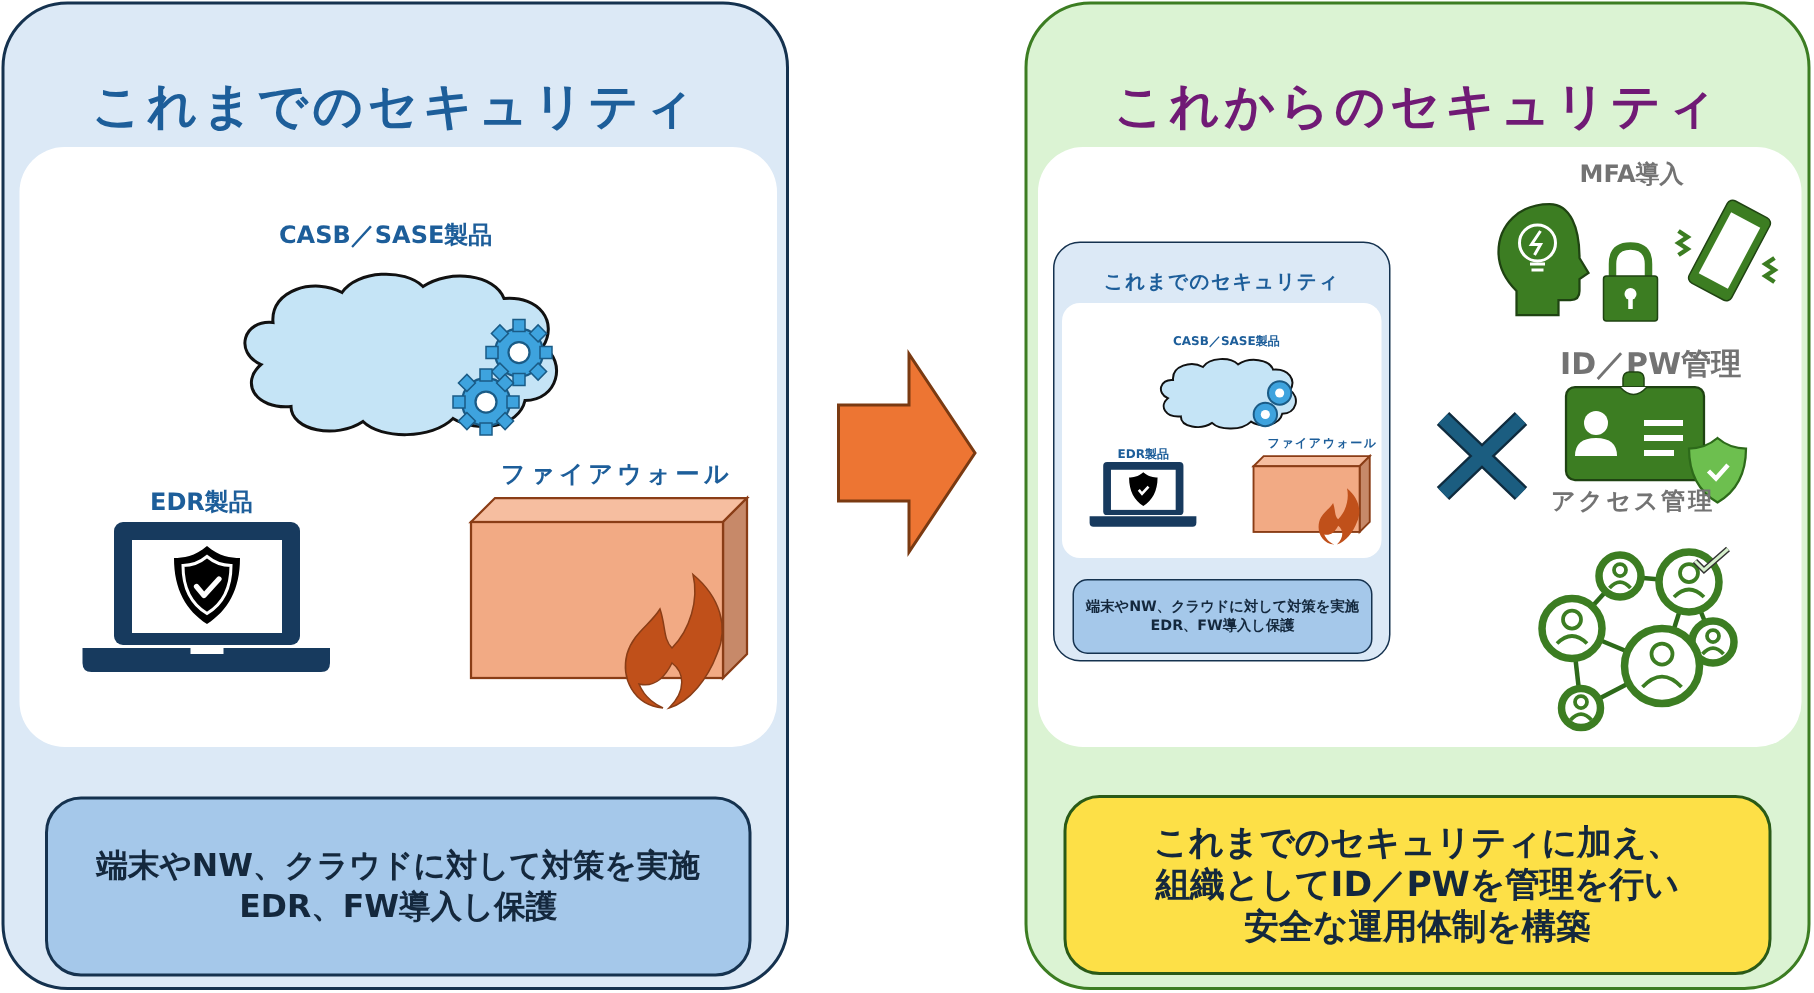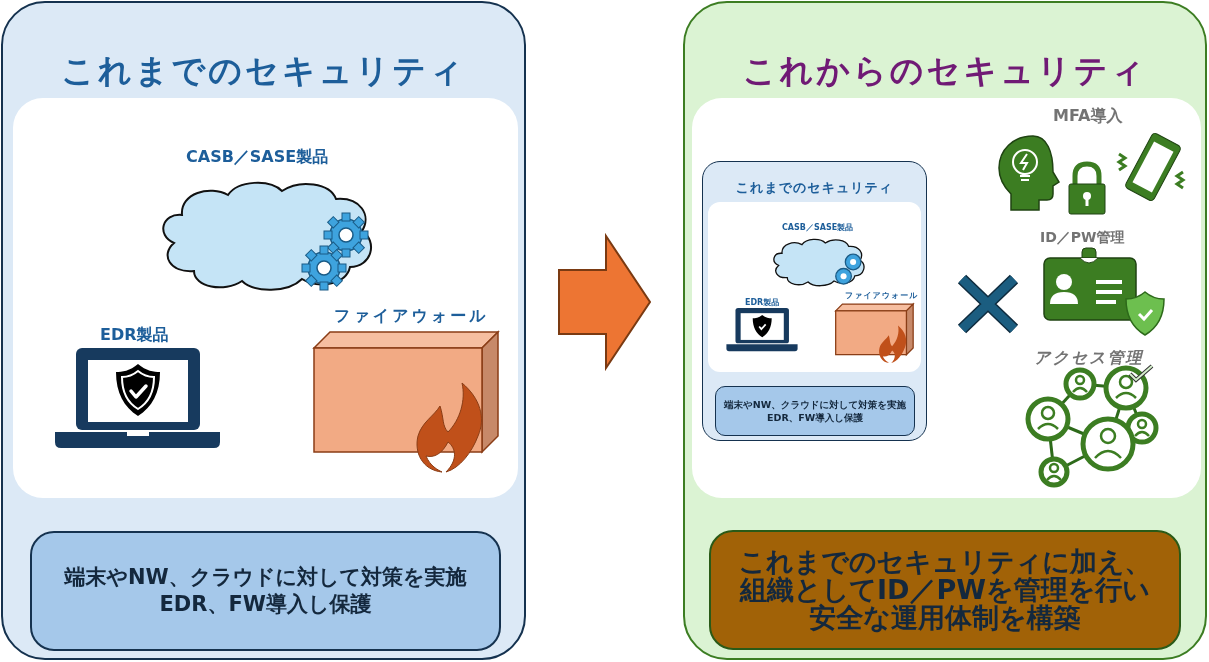--- a/index.html
+++ b/index.html
@@ -13,22 +13,22 @@
     .panel-left .panel-title { color: #1d5e9a; }
     .panel-right .panel-title { color: #701a75; }
     .inner { position: absolute; background: #ffffff; border-radius: 30px; }
     .panel-left .inner { left: 10px; top: 95px; width: 505px; height: 400px; }
     .panel-right .inner { left: 7px; top: 95px; width: 509px; height: 400px; }
     .summary { position: absolute; box-sizing: border-box; border-radius: 24px; display: flex;
                flex-direction: column; justify-content: center; align-items: center;
                font-weight: bold; color: #14283d; text-align: center; }
     .panel-left .summary { left: 27px; top: 528px; width: 471px; height: 120px; background: #a5c8ea;
                            border: 2px solid #15324f; font-size: 21px; line-height: 27px; }
-    .panel-right .summary { left: 24px; top: 527px; width: 472px; height: 120px; background: #a16207;
-                            border: 2px solid #2a5a17; font-size: 27px; line-height: 28px; text-align: center; }
+    .panel-right .summary { left: 24px; top: 527px; width: 472px; height: 120px; background: #fde047;
+                            border: 2px solid #2a5a17; font-size: 23px; line-height: 28px; text-align: center; }
     .label { position: absolute; font-weight: bold; white-space: nowrap; }
     .lbl-blue { color: #1d5e9a; }
     .lbl-green { color: #737373; }
     svg.abs { position: absolute; overflow: visible; }
 
     
     .mini { position: absolute; left: 702px; top: 161px; width: 225px; height: 280px; box-sizing: border-box;
             background: #dce9f6; border: 1.5px solid #15324f; border-radius: 18px; }
     .mini-title { position: absolute; left: 0; right: 0; top: 17px; text-align: center; color: #1d5e9a;
                   font-weight: bold; font-size: 13px; letter-spacing: 1px; }
@@ -170,37 +170,37 @@
       <rect x="90.5" y="66" width="3" height="8" fill="#fff"></rect>
   </g>
   <g>
     <rect x="142" y="4" width="32" height="62" rx="4" transform="rotate(28 158 35)" fill="#3c7d22" stroke="#1f4312" stroke-width="1"></rect>
     <rect x="147" y="12" width="22" height="46" transform="rotate(28 158 35)" fill="#fff"></rect>
     <path d="M124 22 L130 26 L124 30 L130 34 L124 38" fill="none" stroke="#3c7d22" stroke-width="3"></path>
     <path d="M188 40 L182 44 L188 48 L182 52 L188 56" fill="none" stroke="#3c7d22" stroke-width="3"></path>
   </g>
 </svg>
 
-<div class="label lbl-green" style="left:1040px;top:229px;font-size:14px;">ID／PW管理</div>
+<div class="label lbl-green" style="left:1040px;top:229px;font-size:20px;">ID／PW管理</div>
 <svg class="abs" style="left:1042px;top:246px;" width="130" height="90" viewBox="0 0 130 90">
   <rect x="40" y="2" width="14" height="14" rx="4" fill="#3c7d22" stroke="#1f4312" stroke-width="1"></rect>
   <rect x="2" y="12" width="92" height="62" rx="6" fill="#3c7d22" stroke="#1f4312" stroke-width="1.5"></rect>
   <path d="M38 12 Q47 22 56 12" fill="#fff" stroke="#1f4312" stroke-width="1"></path>
   <circle cx="22" cy="36" r="8" fill="#fff"></circle>
   <path d="M8 58 Q8 46 22 46 Q36 46 36 58 Z" fill="#fff"></path>
   <rect x="54" y="34" width="26" height="4" fill="#fff"></rect>
   <rect x="54" y="44" width="26" height="4" fill="#fff"></rect>
   <rect x="54" y="54" width="20" height="4" fill="#fff"></rect>
   <g transform="translate(103,68)">
     <path d="M0 -22 C7 -16 14 -15 19 -15 C19 2 12 14 0 21 C-12 14 -19 2 -19 -15 C-14 -15 -7 -16 0 -22 Z" fill="#6dbf4f" stroke="#2d6a1a" stroke-width="1.5"></path>
     <path d="M-6 0 L-1 5 L7 -4" fill="none" stroke="#fff" stroke-width="3"></path>
   </g>
 </svg>
 
-<div class="label lbl-green" style="left:1034px;top:348px;font-size:16px;letter-spacing:2px;font-style:italic;">アクセス管理</div>
+<div class="label lbl-green" style="left:1034px;top:324px;font-size:16px;letter-spacing:2px;">アクセス管理</div>
 <svg class="abs" style="left:1018px;top:364px;" width="150" height="125" viewBox="0 0 150 125">
   <g stroke="#2d6a1a" stroke-width="3" fill="none">
     <line x1="30" y1="55" x2="62" y2="20"></line>
       <line x1="62" y1="20" x2="108" y2="24"></line>
     <line x1="108" y1="24" x2="90" y2="80"></line>
       <line x1="108" y1="24" x2="124" y2="64"></line>
     <line x1="30" y1="55" x2="90" y2="80"></line>
       <line x1="124" y1="64" x2="90" y2="80"></line>
     <line x1="30" y1="55" x2="36" y2="108"></line>
       <line x1="36" y1="108" x2="90" y2="80"></line>

